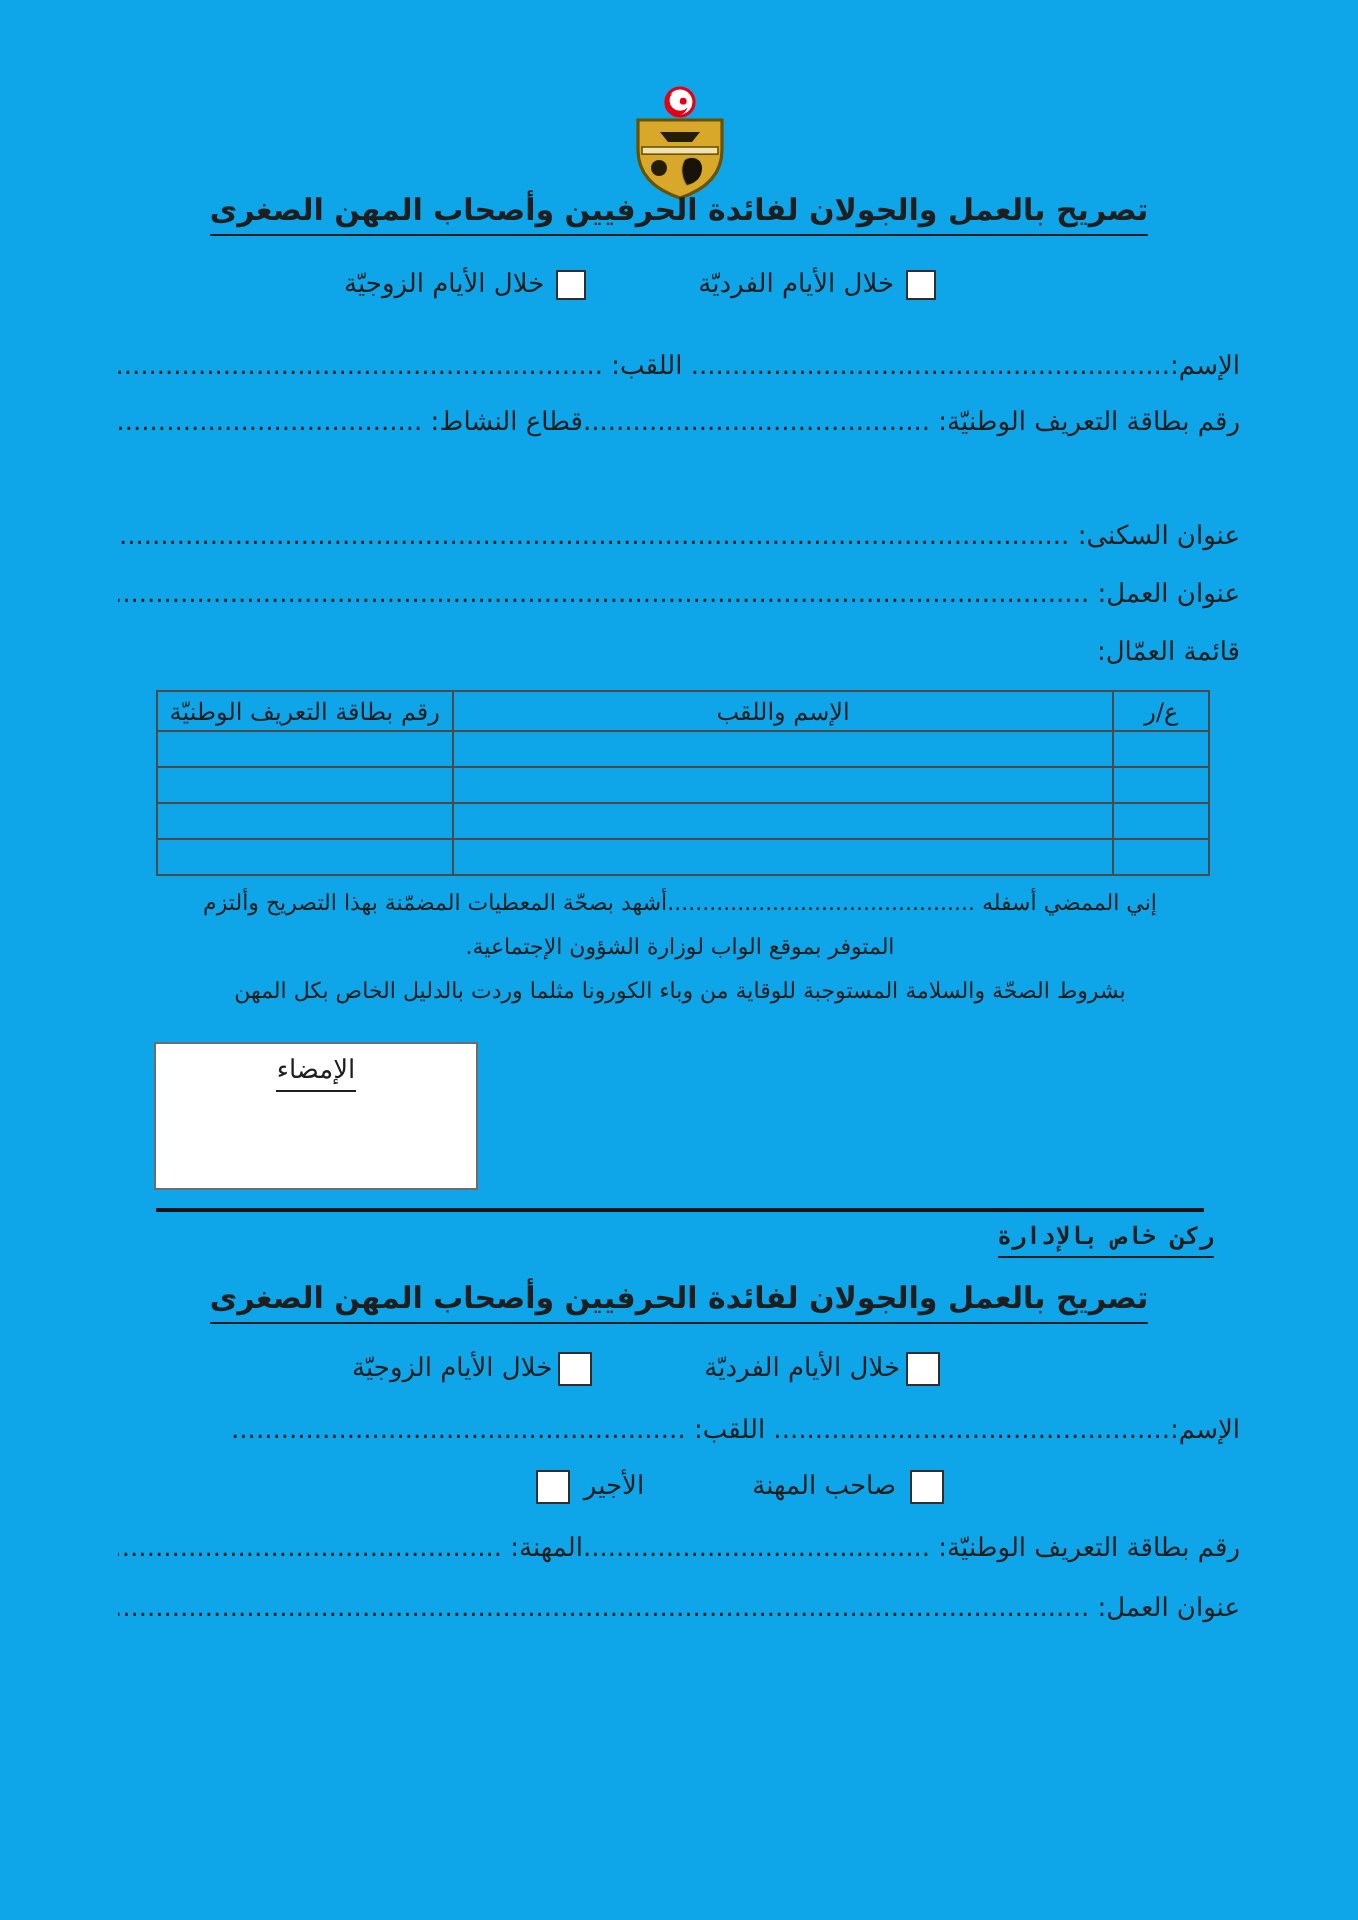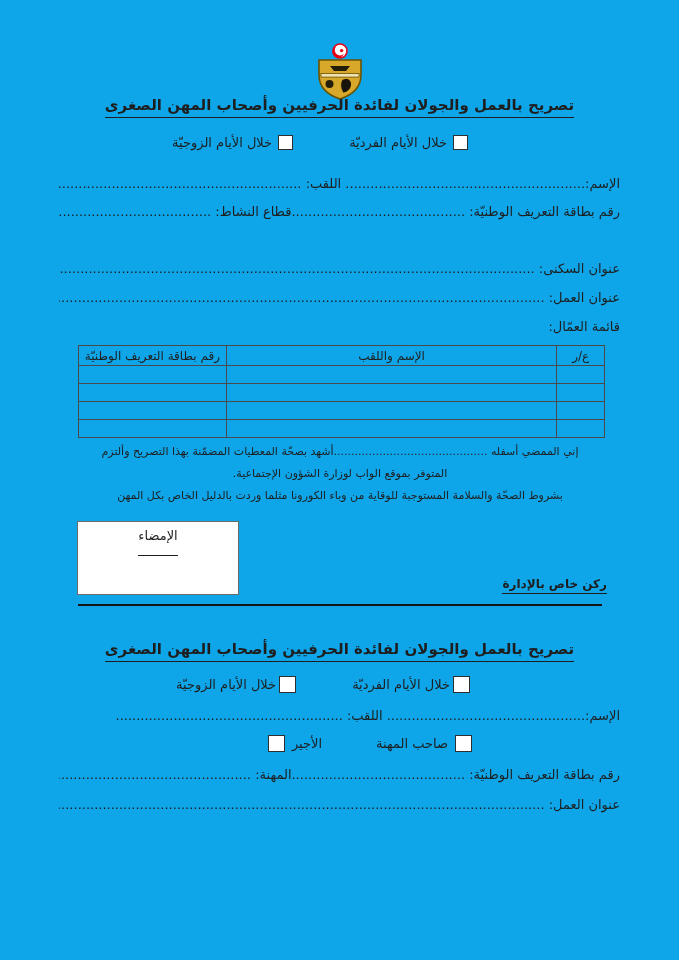--- a/index.html
+++ b/index.html
@@ -90,31 +90,31 @@
   .declaration div { white-space: nowrap; overflow: hidden; }
 
   
   .frame-box {
     border: 1px solid #6c6c6c; background: #fff;
     text-align: center;
   }
   .frame-box .box-label {
     display: inline-block; margin-top: 6px;
     font-size: 13px;
-    border-bottom: 1.4px solid #1e1e1e; padding-bottom: 12px;
+    border-bottom: 1.4px solid #1e1e1e; padding-bottom: 2px;
   }
   .sig-box   { top: 521px; left: 77px; width: 162px; height: 74px; }
   .stamp-box { top: 832px; left: 77px; width: 166px; height: 95px; }
 
   
   .divider { top: 604px; left: 78px; width: 524px; border-top: 2px solid #161616; }
   .admin-marker {
-    top: 577px; right: 72px;
+    top: 611px; right: 72px;
     font-size: 12px; font-weight: bold;
-    border-bottom: 1.4px solid #1e1e1e; padding-bottom: 2px;
+    border-bottom: 1.4px solid #1e1e1e; padding-bottom: 2px; font-family: Liberation Mono, monospace;
   }
 </style>
 </head>
 <body>
 
 <div class="page">
 
   <svg class="abs emblem" viewBox="0 0 54 58">
     <circle cx="27" cy="8" r="7" fill="#ffffff" stroke="#e70013" stroke-width="1.6"></circle>
     <path d="M23.2 3.6 a5.2 5.2 0 1 0 7.6 7.2 a5.8 5.8 0 1 1 -7.6 -7.2" fill="#e70013"></path>

